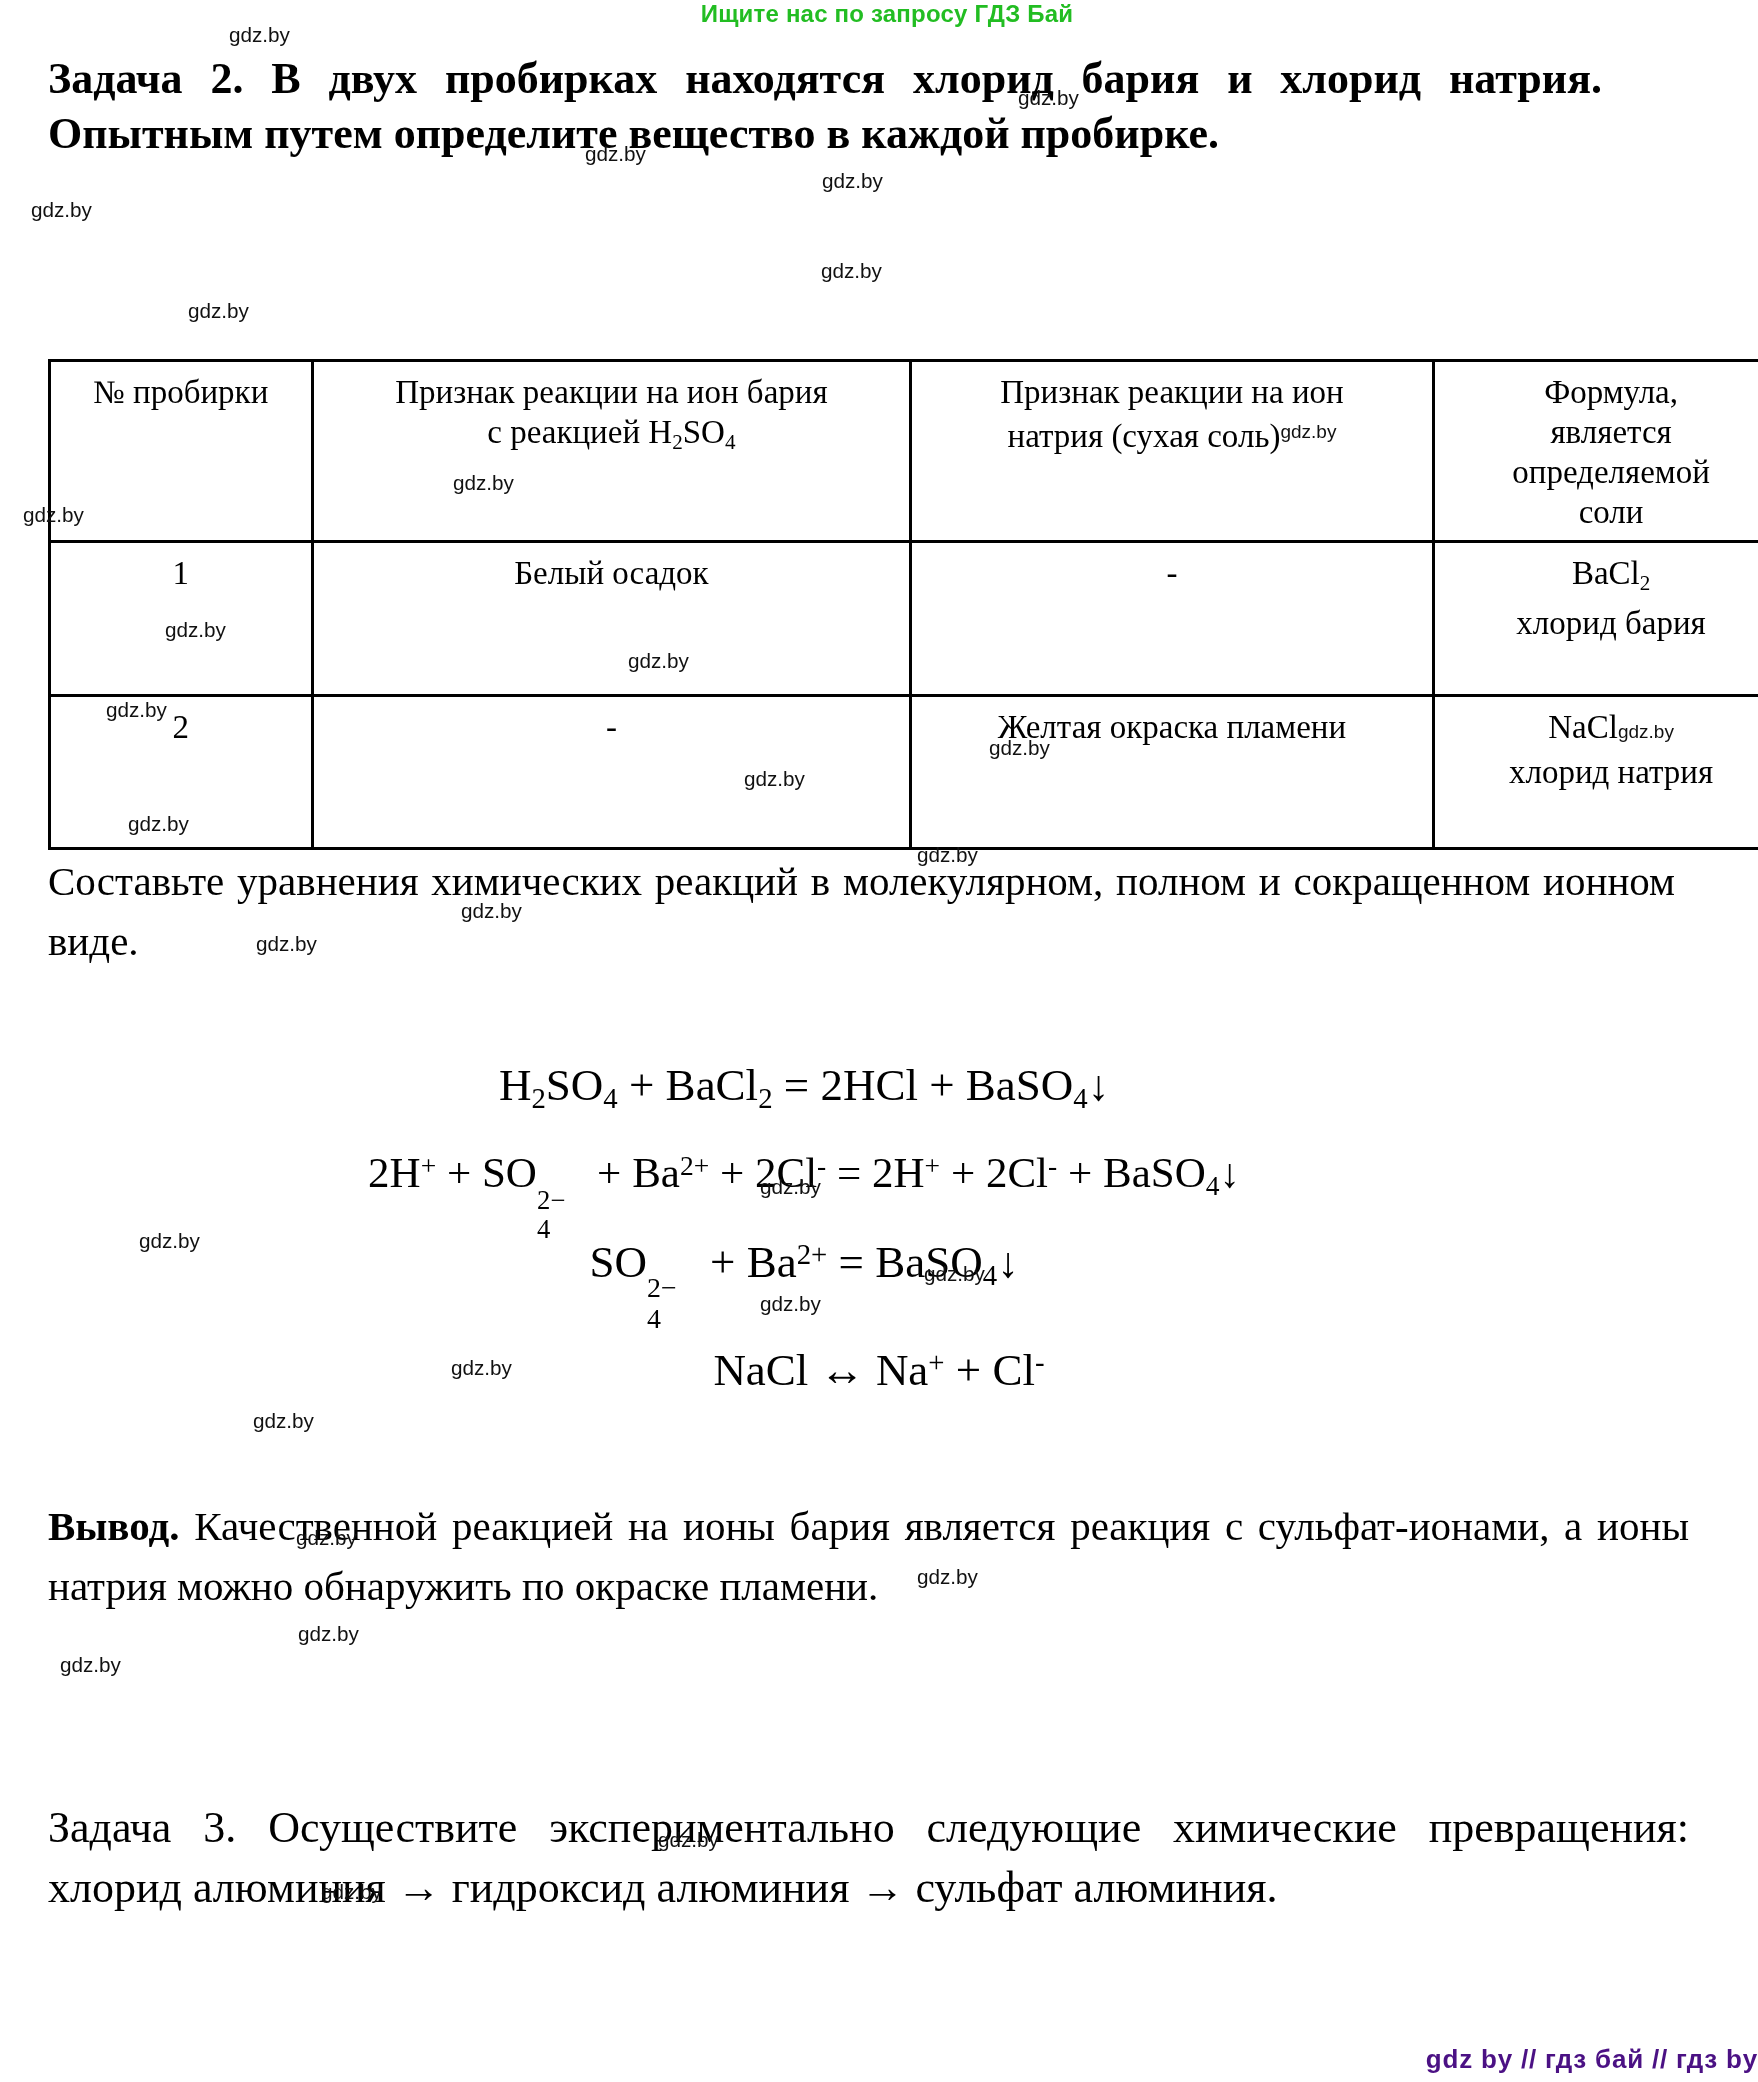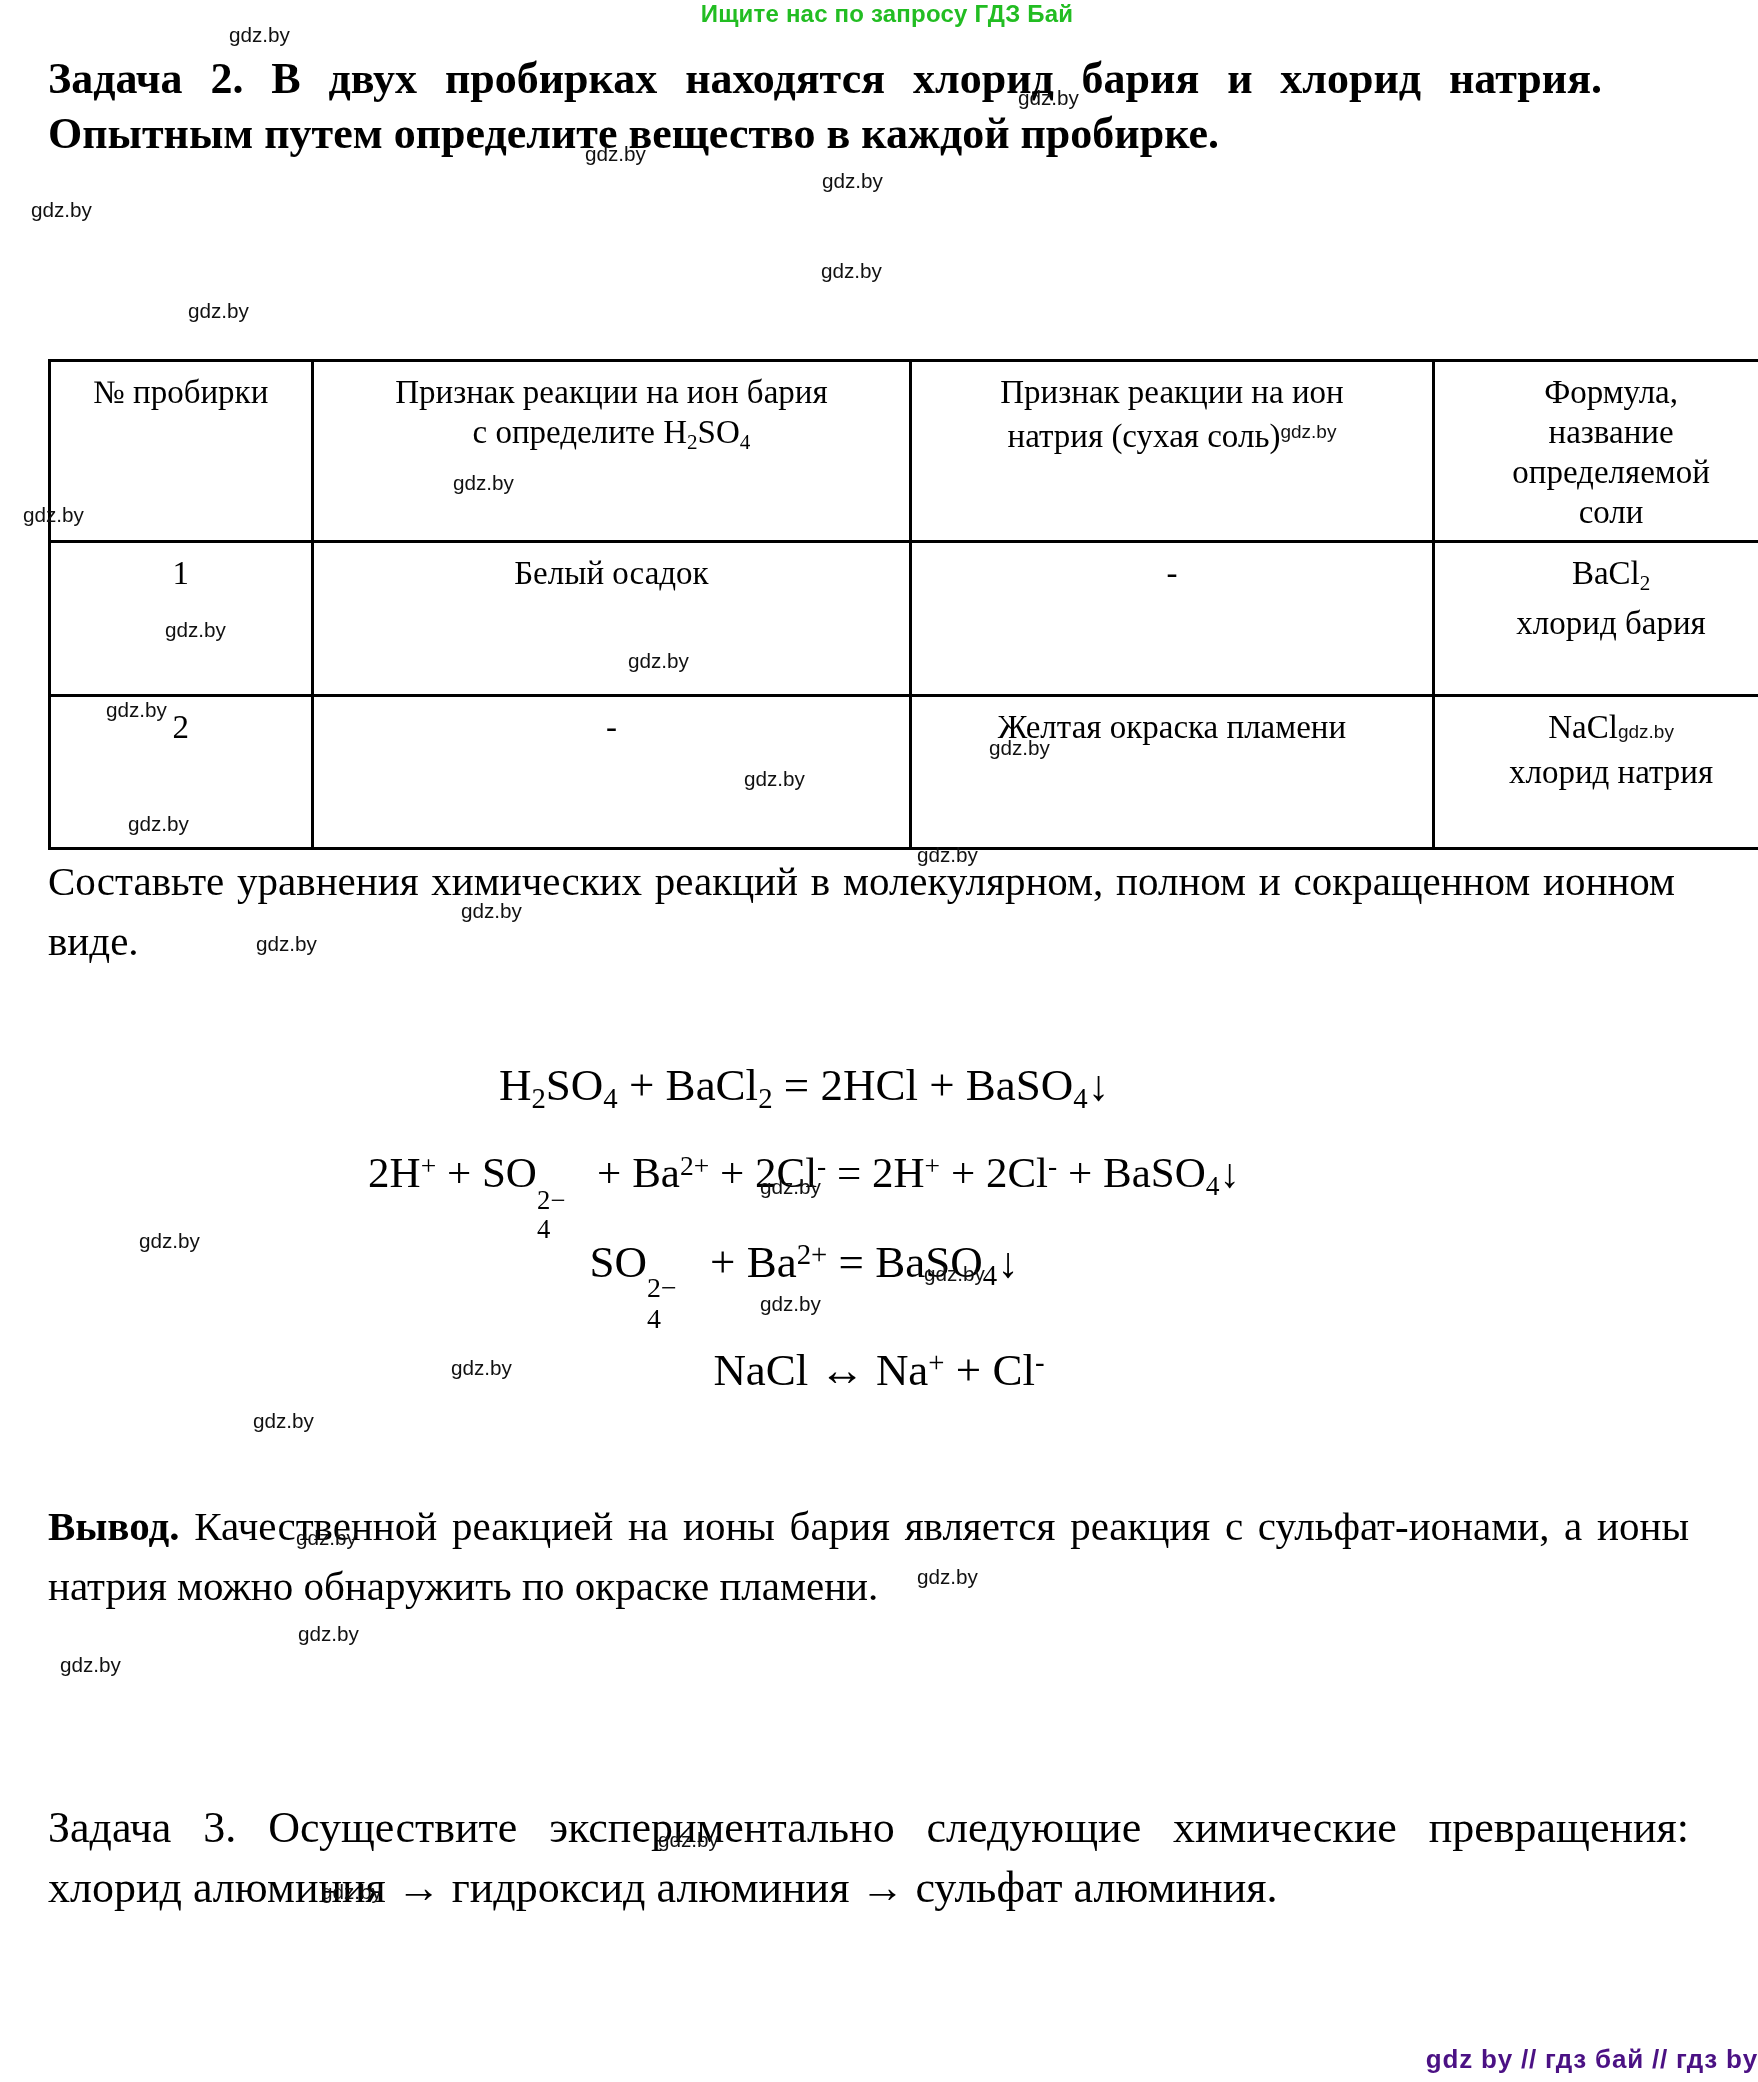--- a/index.html
+++ b/index.html
@@ -186,29 +186,29 @@
 <div id="task2-title" class="task-title">Задача 2. В двух пробирках находятся хлорид бария и хлорид натрия. Опытным путем определите вещество в каждой пробирке.</div>
 
 <table class="reaction-table">
   <tbody>
     <tr class="header-row">
       <td class="c-num">
         <span>№ пробирки</span>
       </td>
       <td class="c-ba">
         <span>Признак реакции на ион бария</span><br>
-        <span><span>с определите H</span><sub>2</sub><span>SO</span><sub>4</sub></span>
+        <span><span>с реакцией H</span><sub>2</sub><span>SO</span><sub>4</sub></span>
       </td>
       <td class="c-na">
         <span>Признак реакции на ион</span><br>
         <span>натрия (сухая соль)</span><sup class="cell-wm">gdz.by</sup>
       </td>
       <td class="c-form">
         <span>Формула,</span><br>
-        <span>название</span><br>
+        <span>является</span><br>
         <span>определяемой</span><br>
         <span>соли</span>
       </td>
     </tr>
 
     <tr class="data-row">
       <td class="c-num">
         <span>1</span>
       </td>
       <td class="c-ba">

